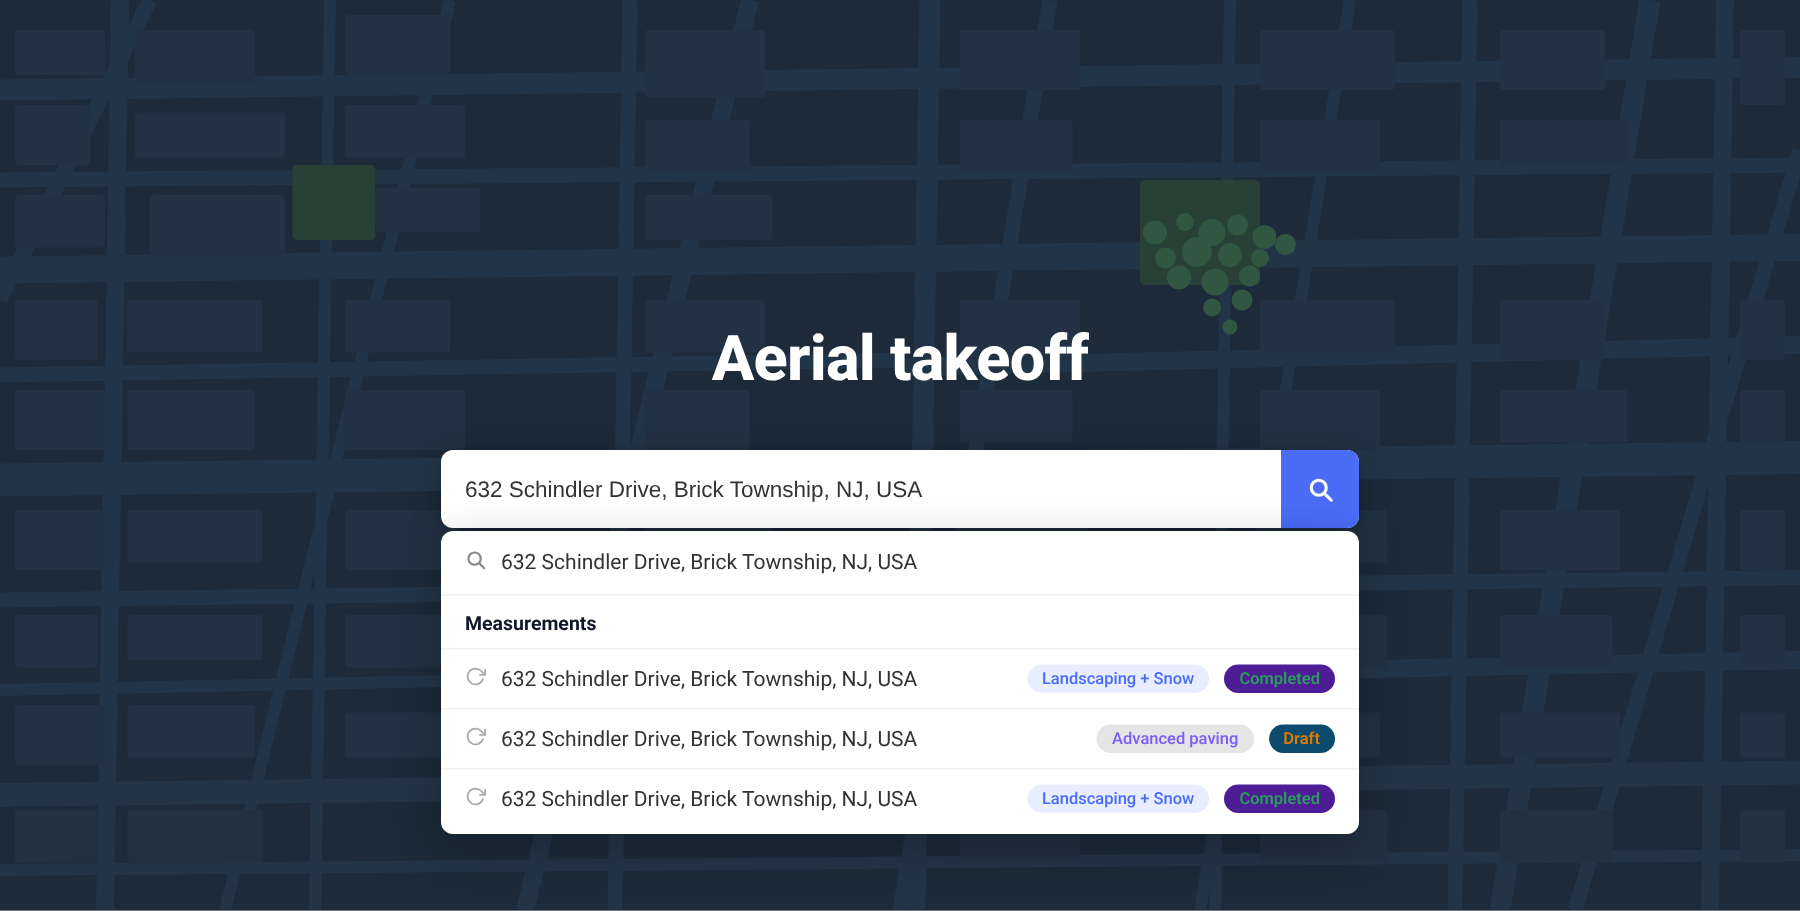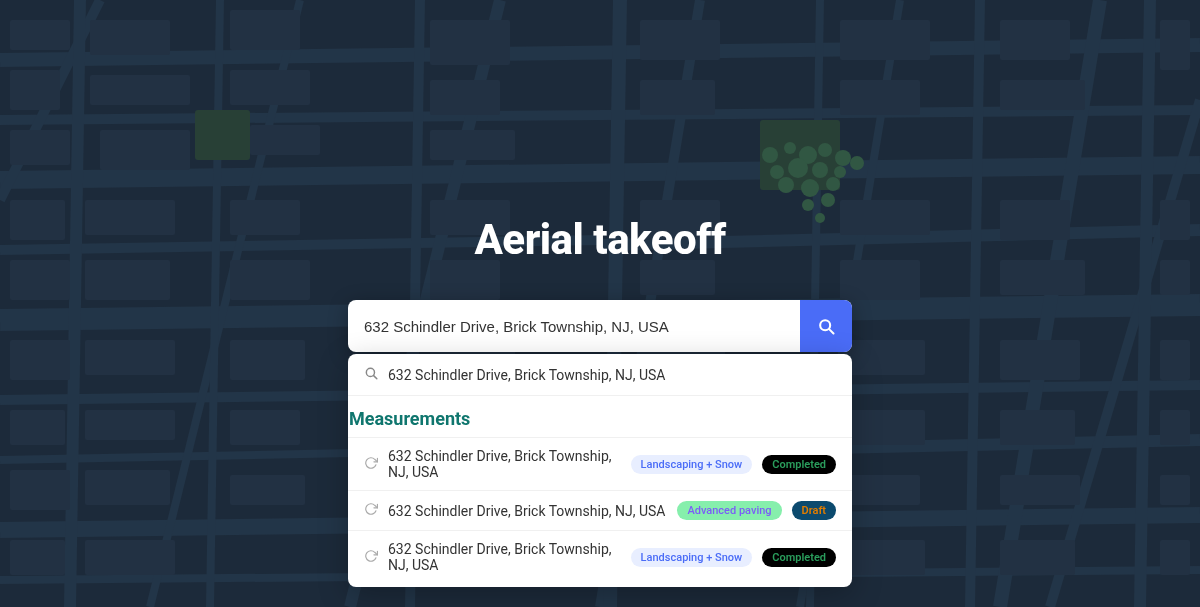--- a/index.html
+++ b/index.html
@@ -43,21 +43,21 @@
 
     .page-title {
       font-size: 42px;
       font-weight: 800;
       color: #ffffff;
       text-align: center;
       letter-spacing: -0.5px;
     }
 
     .search-container {
-      width: 504px;
+      width: 612px;
       position: relative;
     }
 
     .search-input-wrapper {
       display: flex;
       align-items: center;
       background: #ffffff;
       border-radius: 8px;
       overflow: visible;
       box-shadow: 0 4px 20px rgba(0,0,0,0.3);
@@ -124,24 +124,24 @@
     .suggestion-text {
       font-size: 14px;
       color: #333;
     }
 
     .measurements-section {
       padding: 8px 0 4px;
     }
 
     .measurements-label {
-      font-size: 18px;
+      font-size: 13px;
       font-weight: 700;
-      color: #0f766e;
-      padding: 4px 1px 8px;
+      color: #0f172a;
+      padding: 4px 16px 8px;
     }
 
     .measurement-row {
       display: flex;
       align-items: center;
       gap: 10px;
       padding: 10px 16px;
       cursor: pointer;
       border-top: 1px solid #f0f0f0;
     }
@@ -166,34 +166,34 @@
       flex-shrink: 0;
     }
 
     .tag-landscaping {
       background: #e8eeff;
       color: #4a6cf7;
       text-align: center;
     }
 
     .tag-advanced {
-      background: #86efac;
+      background: #e5e5e5;
       color: #7b5cf7;
     }
 
     .status-badge {
       font-size: 11px;
       font-weight: 600;
       padding: 3px 10px;
       border-radius: 20px;
       flex-shrink: 0;
     }
 
     .status-completed {
-      background: #000000;
+      background: #4c1d95;
       color: #2a9d5c;
       text-align: right;
     }
 
     .status-draft {
       background: #0c4a6e;
       color: #e07c00;
     }
   </style>
 </head>

